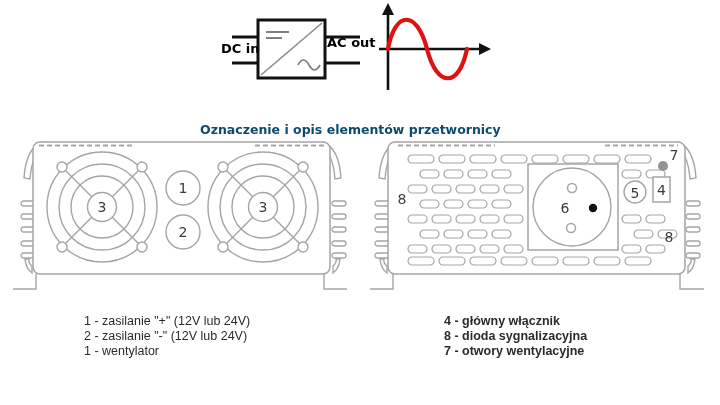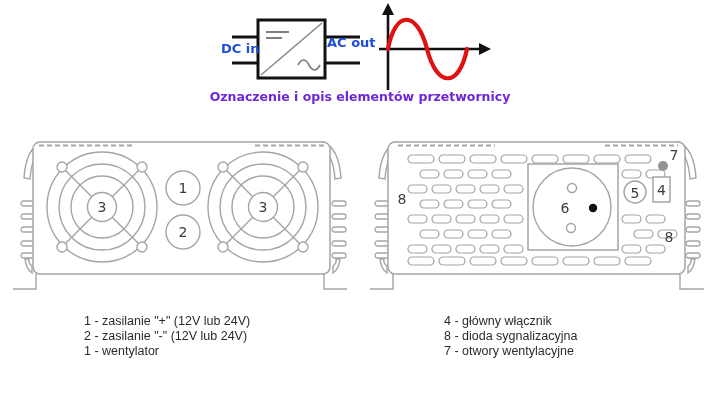--- a/index.html
+++ b/index.html
@@ -1,21 +1,21 @@
 <!DOCTYPE html>
 <html><head>
 <meta charset="utf-8">
 <style>
   html,body{margin:0;padding:0;background:#fff;}
   .stage{position:relative;width:720px;height:405px;background:#fff;overflow:hidden;
          font-family:"Liberation Sans",sans-serif;}
   .abs{position:absolute;}
-  .io-label{font-family:"DejaVu Sans",sans-serif;font-weight:bold;font-size:13px;color:#1d4ed8;white-space:nowrap;}
-  .caption{font-family:"DejaVu Sans",sans-serif;font-weight:bold;font-size:12.5px;color:#6d28d9;
-           text-align:center;white-space:nowrap;}
+  .io-label{font-family:"DejaVu Sans",sans-serif;font-weight:bold;font-size:13px;color:#000000;white-space:nowrap;}
+  .caption{font-family:"DejaVu Sans",sans-serif;font-weight:bold;font-size:12.5px;color:#0c4a6e;
+           text-align:left;white-space:nowrap;margin-top:33px;}
   .legend{font-family:"Liberation Sans",sans-serif;font-size:12.5px;color:#2b2b2b;line-height:15px;white-space:nowrap;}
   svg{display:block;}
   .gline{stroke:#a5a5a5;fill:none;stroke-width:1.4;}
   .num{font-family:"DejaVu Sans",sans-serif;font-size:14px;fill:#3b3b3b;}
 </style>
 </head>
 <body>
 
 <div class="stage">
 
@@ -244,19 +244,19 @@
 
     <text class="num" x="32" y="66" text-anchor="middle" dominant-baseline="central">8</text>
     <text class="num" x="299" y="104" text-anchor="middle" dominant-baseline="central">8</text>
   </svg>
 
   <div class="abs legend" style="left:84px;top:314px;">
     <div>1 - zasilanie "+" (12V lub 24V)</div>
     <div>2 - zasilanie "-" (12V lub 24V)</div>
     <div>1 - wentylator</div>
   </div>
-  <div class="abs legend" style="left:444px;top:314px;">
+  <div class="abs legend" style="left:444px;top:314px;font-weight:bold;">
     <div>4 - główny włącznik</div>
     <div>8 - dioda sygnalizacyjna</div>
     <div>7 - otwory wentylacyjne</div>
   </div>
 
 </div>
 
 </body></html>

